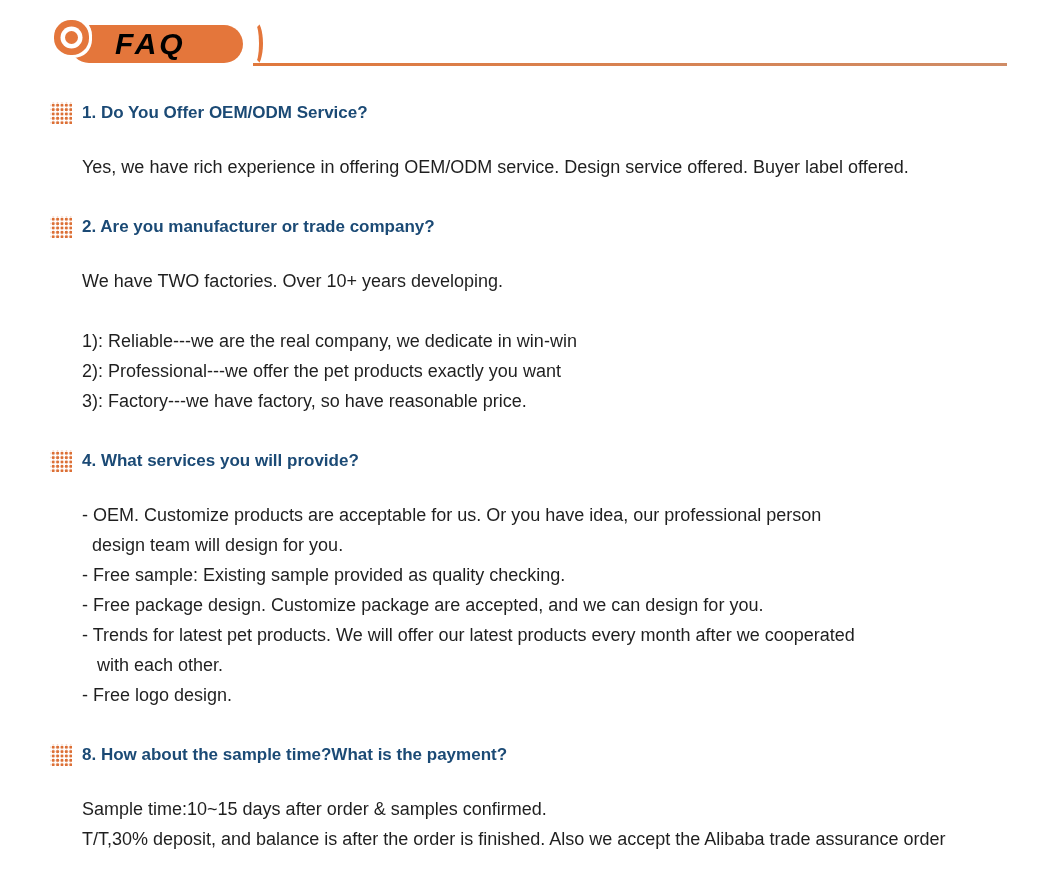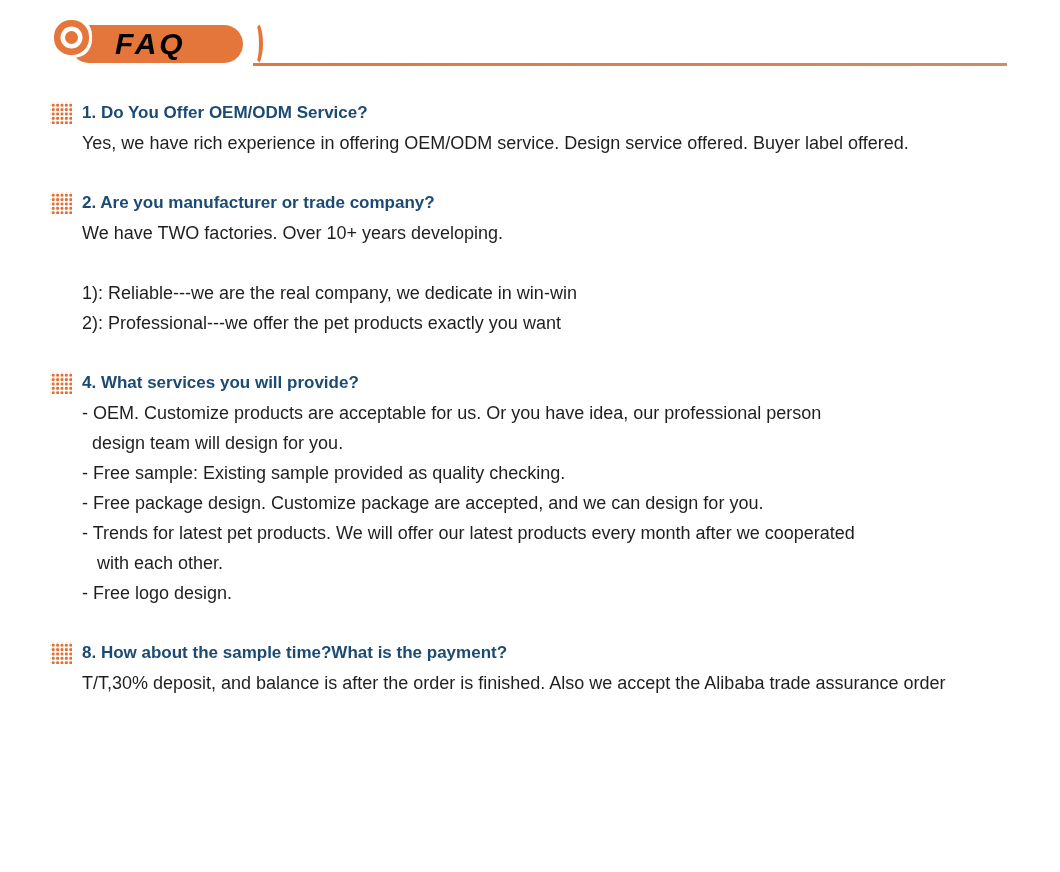--- a/index.html
+++ b/index.html
@@ -72,21 +72,21 @@
     background-position: 1px 1px;
   }
   .question {
     margin: 0;
     font-size: 17px;
     font-weight: bold;
     line-height: 30px;
     color: #1B4A75;
     white-space: pre;
   }
-  .answers { padding-left: 32px; }
+  .answers { padding-left: 32px; margin-top: 24px; }
   .answer-line {
     margin: 0;
     font-size: 18px;
     line-height: 30px;
     color: #1F1F1F;
     white-space: pre;
   }
 </style>
 </head>
 <body>
@@ -120,20 +120,21 @@
     </div>
     <div class="answers">
           <p class="answer-line">We have TWO factories. Over 10+ years developing.</p>
         </div>
   </section>
 
   <section class="faq-item">
     <div class="answers">
           <p class="answer-line">1): Reliable---we are the real company, we dedicate in win-win</p>
           <p class="answer-line">2): Professional---we offer the pet products exactly you want</p>
+          <p class="answer-line">3): Factory---we have factory, so have reasonable price.</p>
         </div>
   </section>
 
   <section class="faq-item">
     <div class="q-row">
       <span class="dots-icon"></span>
       <h3 class="question">4. What services you will provide?</h3>
     </div>
     <div class="answers">
           <p class="answer-line">- OEM. Customize products are acceptable for us. Or you have idea, our professional person</p>
@@ -145,18 +146,19 @@
           <p class="answer-line">- Free logo design.</p>
         </div>
   </section>
 
   <section class="faq-item">
     <div class="q-row">
       <span class="dots-icon"></span>
       <h3 class="question">8. How about the sample time?What is the payment?</h3>
     </div>
     <div class="answers">
+          <p class="answer-line">Sample time:10~15 days after order &amp; samples confirmed.</p>
           <p class="answer-line">T/T,30% deposit, and balance is after the order is finished. Also we accept the Alibaba trade assurance order</p>
         </div>
   </section>
 </main>
 
 </div>
 
 </body></html>

